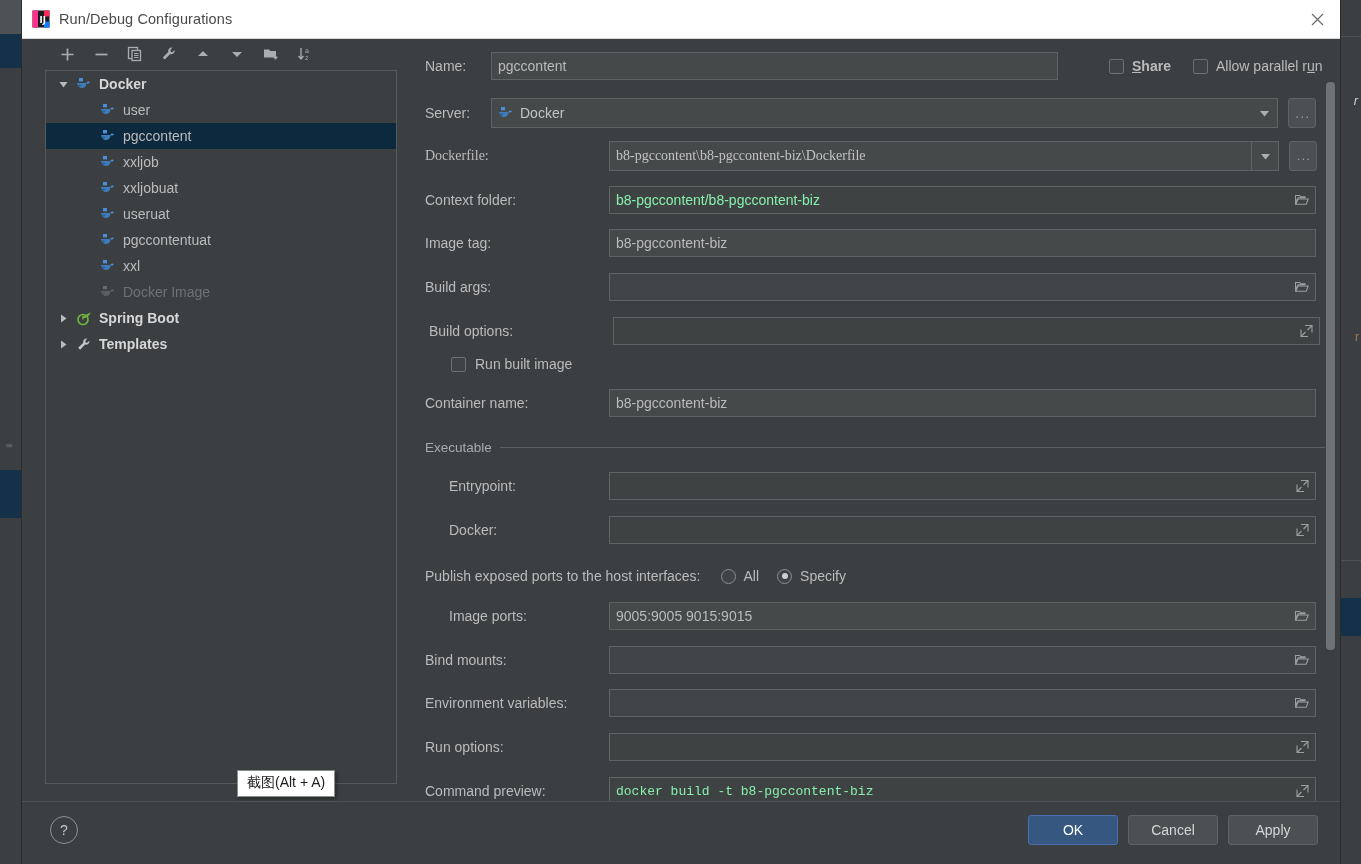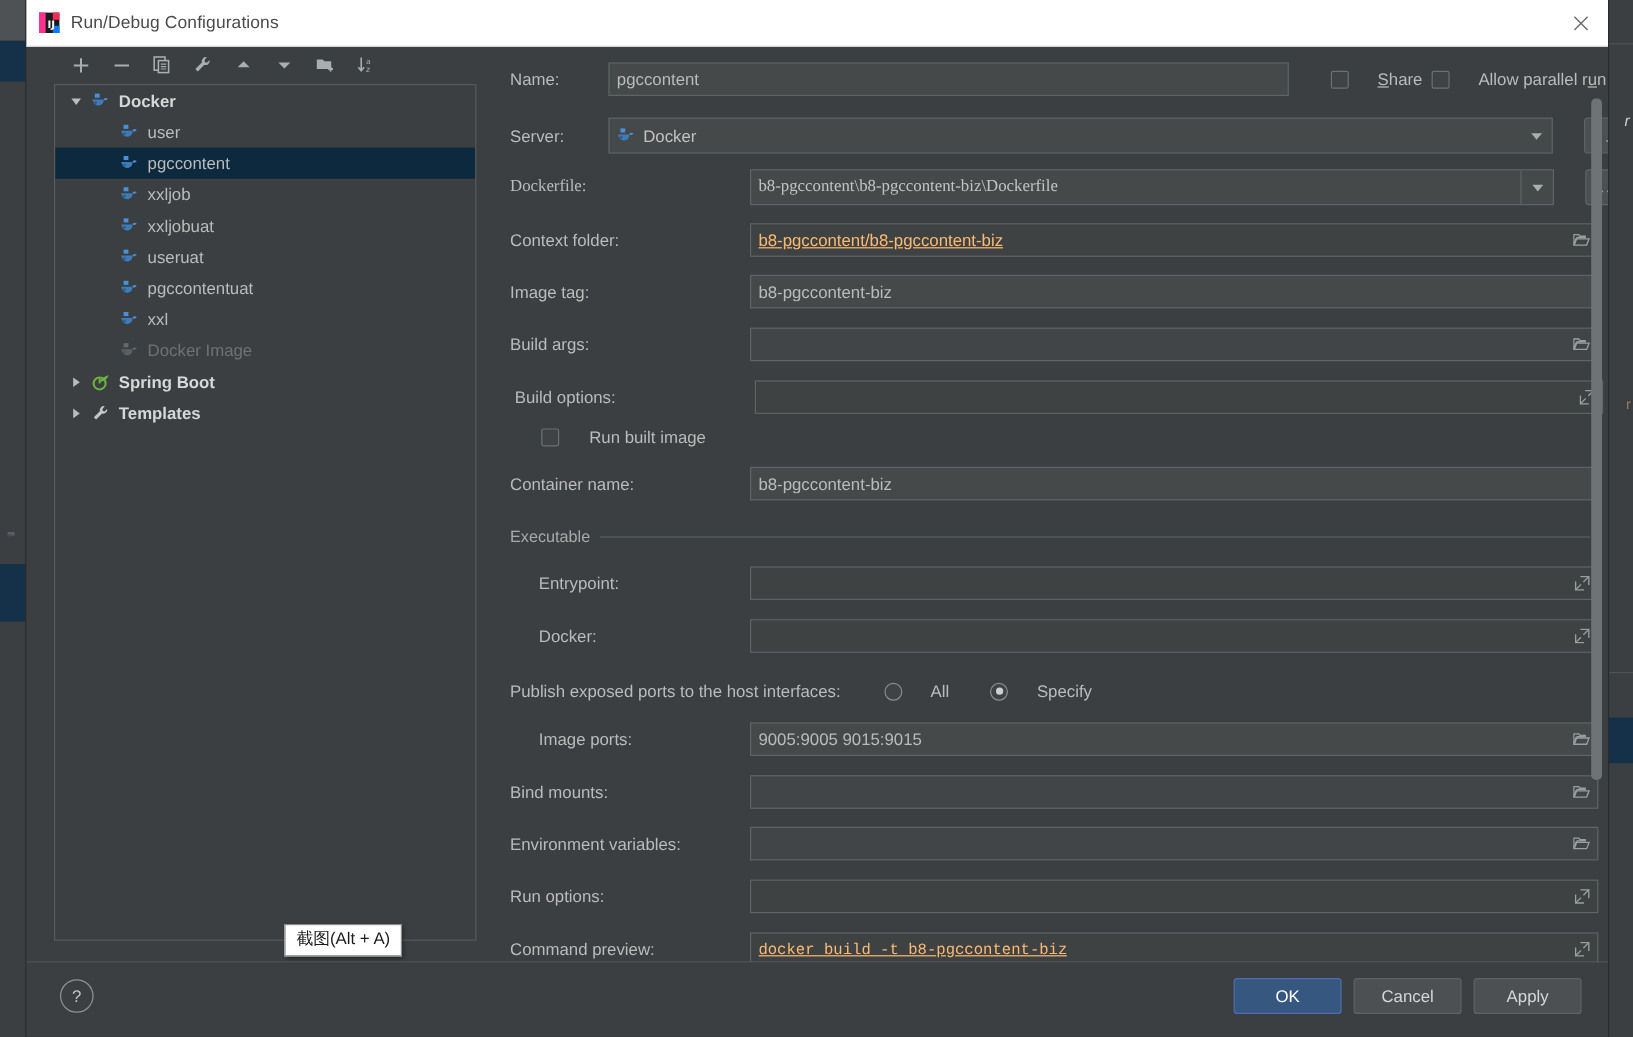--- a/index.html
+++ b/index.html
@@ -92,31 +92,31 @@
     white-space:nowrap;
   }
 
   
   .form-pane {
     position:absolute; left:395px; top:0; right:0; bottom:0;
     overflow:hidden;
   }
   .form-inner { position:absolute; left:0; top:0; width:100%; }
 
-  .row { position:absolute; left:0; display:flex; align-items:center;gap:16px; }
+  .row { position:absolute; left:0; display:flex; align-items:center; }
   .lbl { font-size:14px; color:#bbbbbb; white-space:nowrap; }
 
   .field {
     box-sizing:border-box;
     height:28px; border:1px solid #5e6364; background:#45494a;
     color:#bbbbbb; font-size:14px;
     display:flex; align-items:center; padding:0 6px;
     position:relative;
   }
-  .field.ro { background:#3f4243; color:#fdba74;text-decoration:underline; }
+  .field.ro { background:#3f4243; color:#86efac; }
   .field.empty { background:#414547; }
   .field .val { white-space:nowrap; overflow:hidden; text-overflow:clip; }
   .field .tail {
     position:absolute; right:6px; top:50%; transform:translateY(-50%);
     display:flex; align-items:center;
   }
 
   .combo {
     box-sizing:border-box; height:30px;
     border:1px solid #5e6364; background:#45494a;
@@ -428,21 +428,21 @@
 
         <div class="row" style="top:14px; left:8px; width:905px;">
           <span class="lbl" style="width:66px;">Name:</span>
           <div class="field" style="width:567px; height:28px;">
             <span class="val">pgccontent</span>
           </div>
         </div>
 
         <div class="row" style="top:20px; left:692px;">
           <span class="chk"></span>
-          <span class="lbl" style="margin-left:8px;"><span class="u">S</span>hare</span>
+          <span class="lbl" style="margin-left:8px;font-weight:bold;"><span class="u">S</span>hare</span>
         </div>
         <div class="row" style="top:20px; left:776px;">
           <span class="chk"></span>
           <span class="lbl" style="margin-left:8px;">Allow parallel r<span class="u">u</span>n</span>
         </div>
 
         <div class="row" style="top:60px; left:8px;">
           <span class="lbl" style="width:66px;">Server:</span>
           <div class="combo" style="width:787px;">
             <span class="cval">

